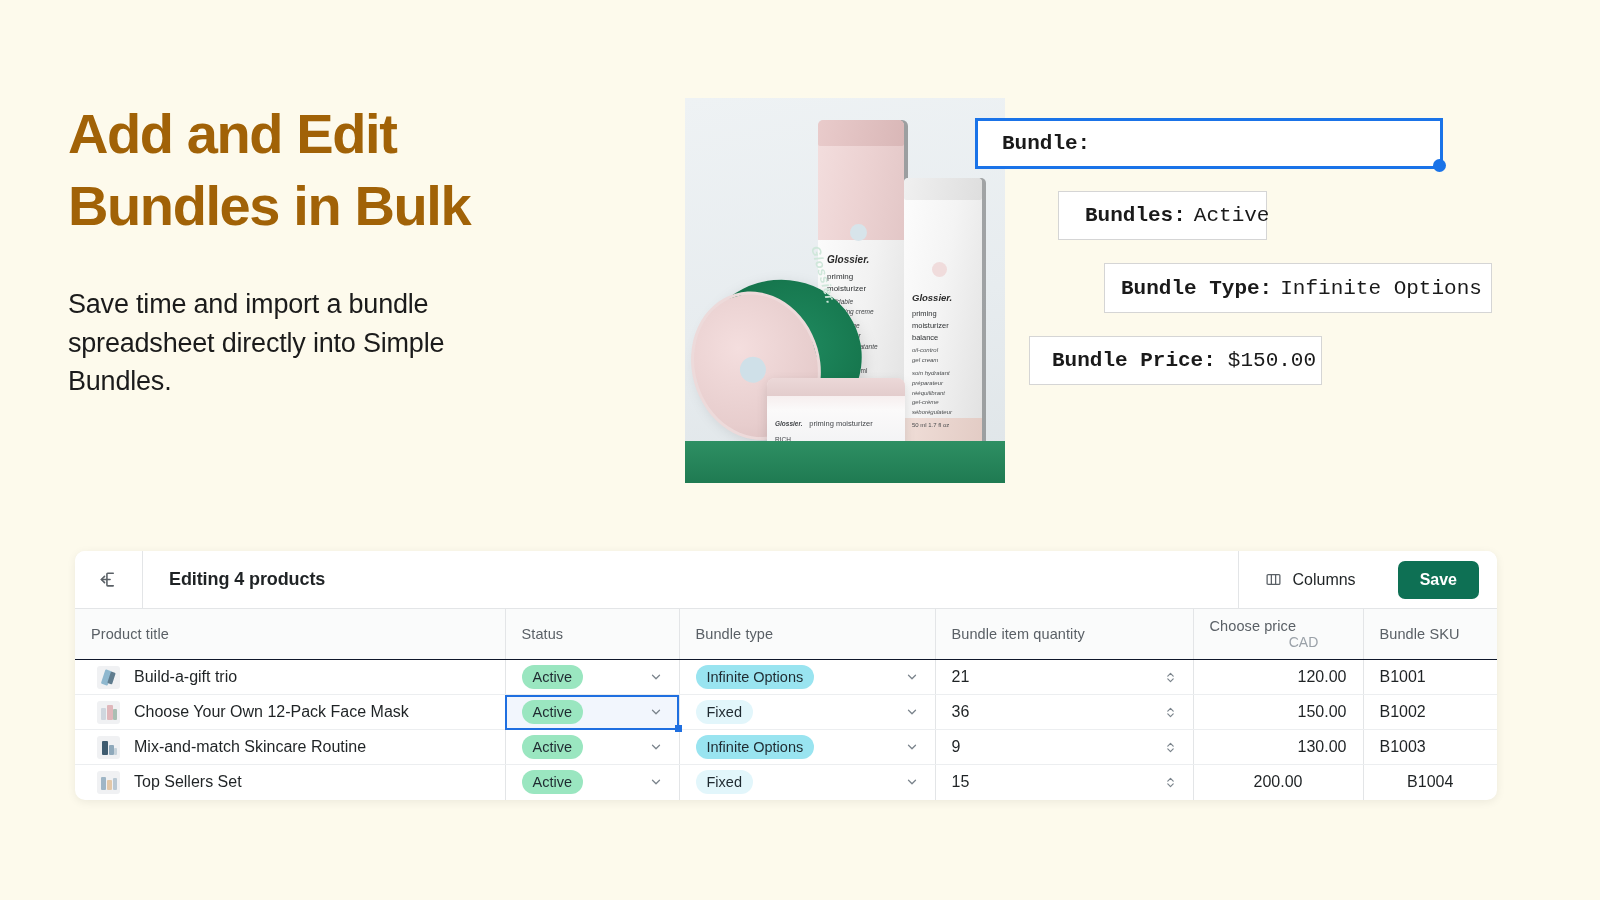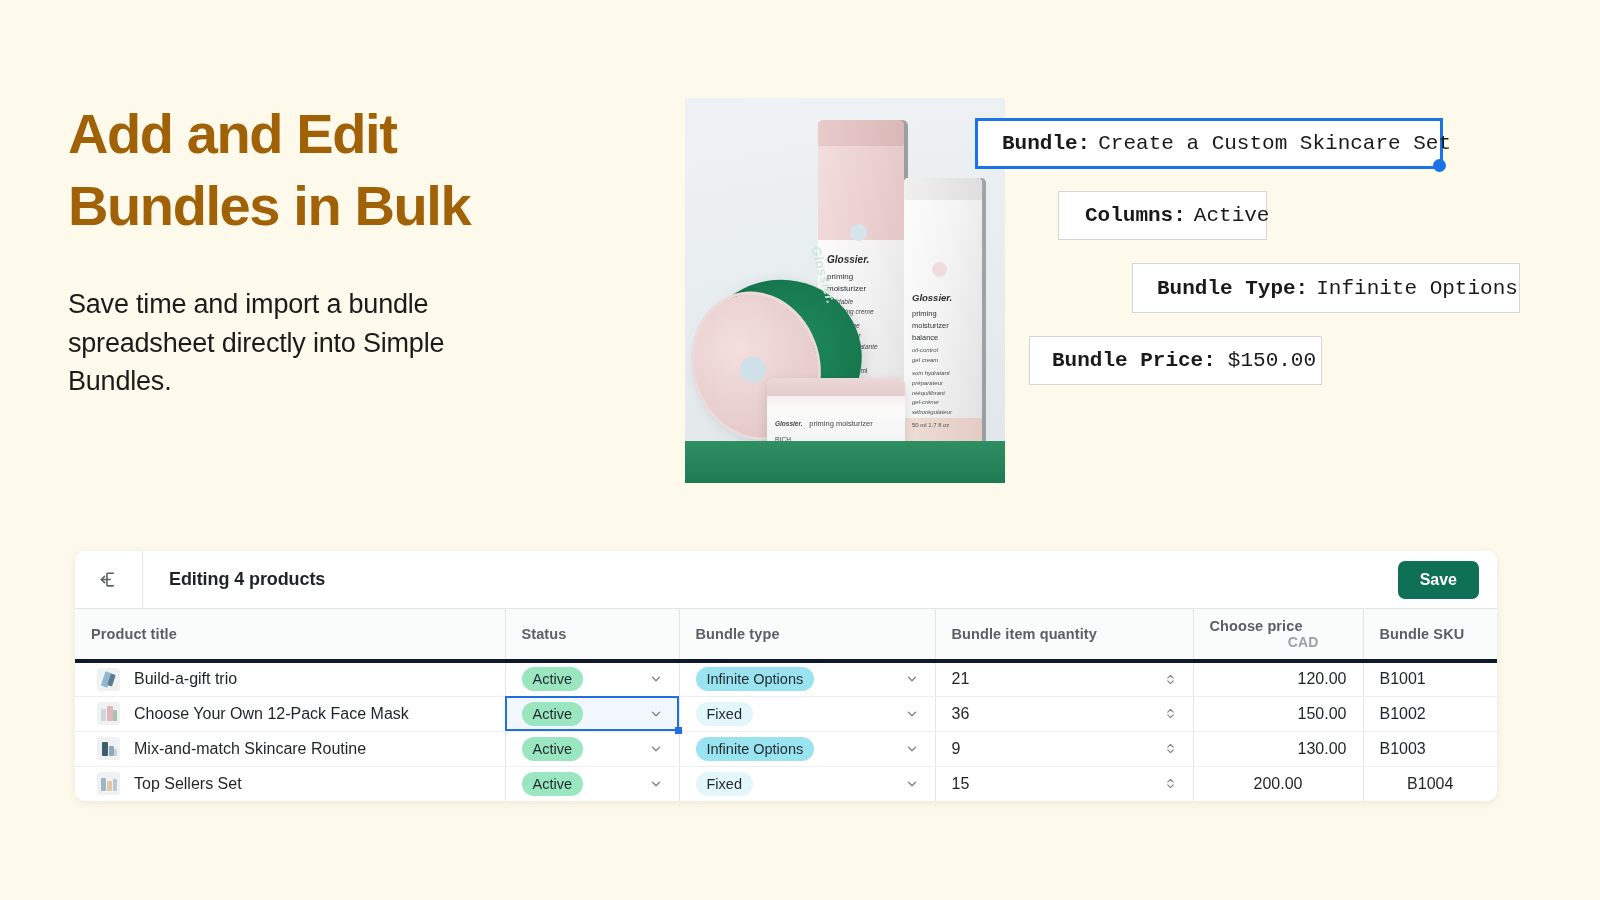--- a/index.html
+++ b/index.html
@@ -186,21 +186,21 @@
   }
   .callout .handle {
     position: absolute;
     right: -6px; bottom: -6px;
     width: 13px; height: 13px;
     border-radius: 50%;
     background: #1a73e8;
   }
   #co-bundle { left: 975px; top: 118px; width: 468px; height: 51px; padding-left: 24px; }
   #co-status { left: 1058px; top: 191px; width: 209px; height: 49px; padding-left: 26px; }
-  #co-type   { left: 1132px; top: 263px; width: 388px; height: 50px; padding-left: 24px; }
+  #co-type   { left: 1104px; top: 263px; width: 388px; height: 50px; padding-left: 16px; }
   #co-price  { left: 1029px; top: 336px; width: 293px; height: 49px; padding-left: 22px; }
 
   
   .card {
     position: absolute;
     left: 75px;
     top: 551px;
     width: 1422px;
     background: #ffffff;
     border-radius: 10px;
@@ -253,26 +253,26 @@
   }
 
   table.grid {
     width: 100%;
     border-collapse: collapse;
     table-layout: fixed;
   }
   table.grid th {
     background: #fafbfb;
     font-size: 14.5px;
-    font-weight: 700;
+    font-weight: 400;
     color: #5a6066;
     text-align: left;
     padding: 9px 16px;
     height: 33px;
-    border-bottom: 4px solid #0f172a;
+    border-bottom: 1px solid #0f172a;
     border-right: 1px solid #e3e5e7;
     letter-spacing: .1px;
   }
   table.grid th.num { text-align: left; }
   table.grid th .cur {
     float: right;
     color: #9aa1a8;
     font-size: 14px;
     padding-right: 28px;
   }
@@ -421,26 +421,25 @@
       <div style="margin-top:4px">1.7 fl oz</div>
     </div>
     <div class="glass"></div>
   </div>
 
   <div class="photo-floor"></div>
 </div>
 
 <div class="callout selected" id="co-bundle">
   <span class="lbl">Bundle:</span>
-  <span class="val" style="margin-left:8px">Create a Custom Skincare Set</span>
   <span class="handle"></span>
 </div>
 
 <div class="callout" id="co-status">
-  <span class="lbl">Columns:</span>
+  <span class="lbl">Bundles:</span>
   <span class="val" style="margin-left:8px">Active</span>
 </div>
 
 <div class="callout" id="co-type">
   <span class="lbl">Bundle Type:</span>
   <span class="val" style="margin-left:8px">Infinite Options</span>
 </div>
 
 <div class="callout" id="co-price">
   <span class="lbl">Bundle Price:</span>
@@ -452,20 +451,28 @@
   <div class="card-header">
     <div class="exit-btn">
       <svg width="19" height="19" viewBox="0 0 24 24" fill="none" stroke="#5a6066" stroke-width="2" stroke-linecap="round" stroke-linejoin="round">
         <path d="M18 4h-7a1 1 0 0 0-1 1v14a1 1 0 0 0 1 1h7"></path>
         <polyline points="7 8 3 12 7 16"></polyline>
         <line x1="14" y1="12" x2="3" y2="12"></line>
       </svg>
     </div>
     <div class="header-title">Editing 4 products</div>
     <div class="header-spacer"></div>
+    <div class="columns-btn">
+      <svg width="17" height="17" viewBox="0 0 24 24" fill="none" stroke="#5a6066" stroke-width="1.8" stroke-linejoin="round">
+        <rect x="3" y="5" width="18" height="14" rx="1.5"></rect>
+        <line x1="9" y1="5" x2="9" y2="19"></line>
+        <line x1="15" y1="5" x2="15" y2="19"></line>
+      </svg>
+      <span>Columns</span>
+    </div>
     <button class="save-btn">Save</button>
   </div>
 
   <table class="grid">
     <colgroup>
       <col class="col-title">
         <col class="col-status">
         <col class="col-type">
       <col class="col-qty">
         <col class="col-price">

